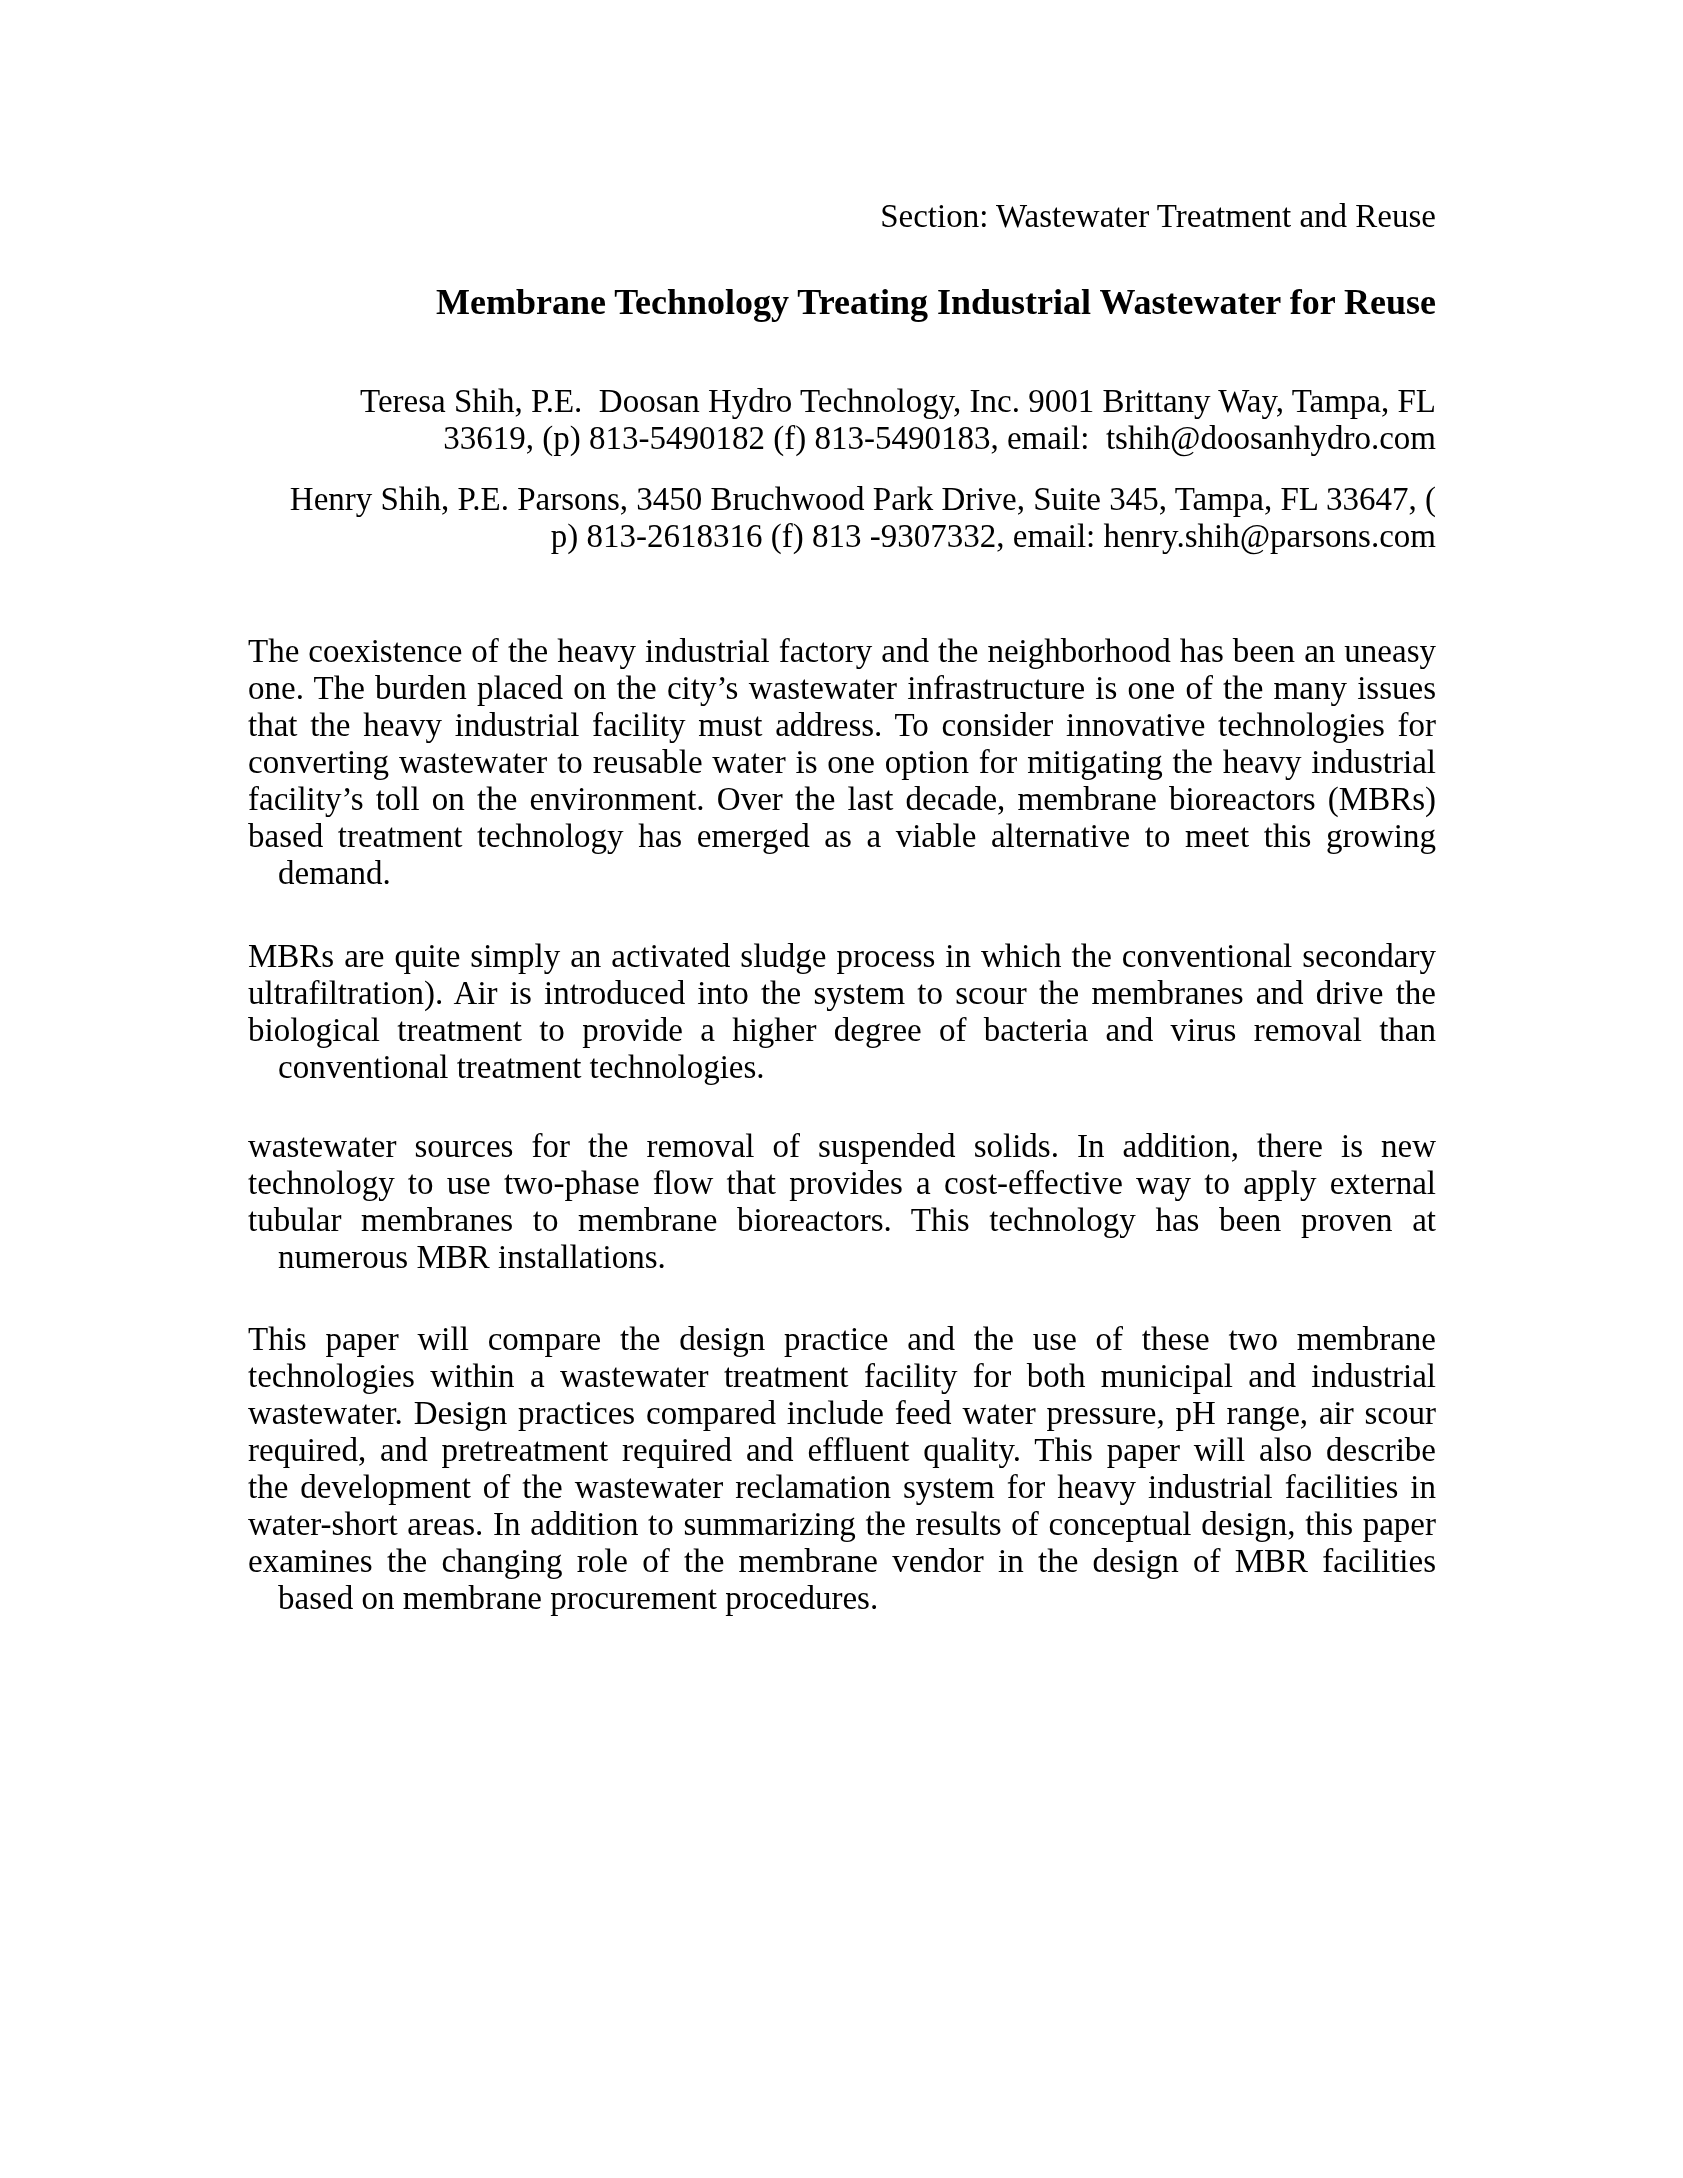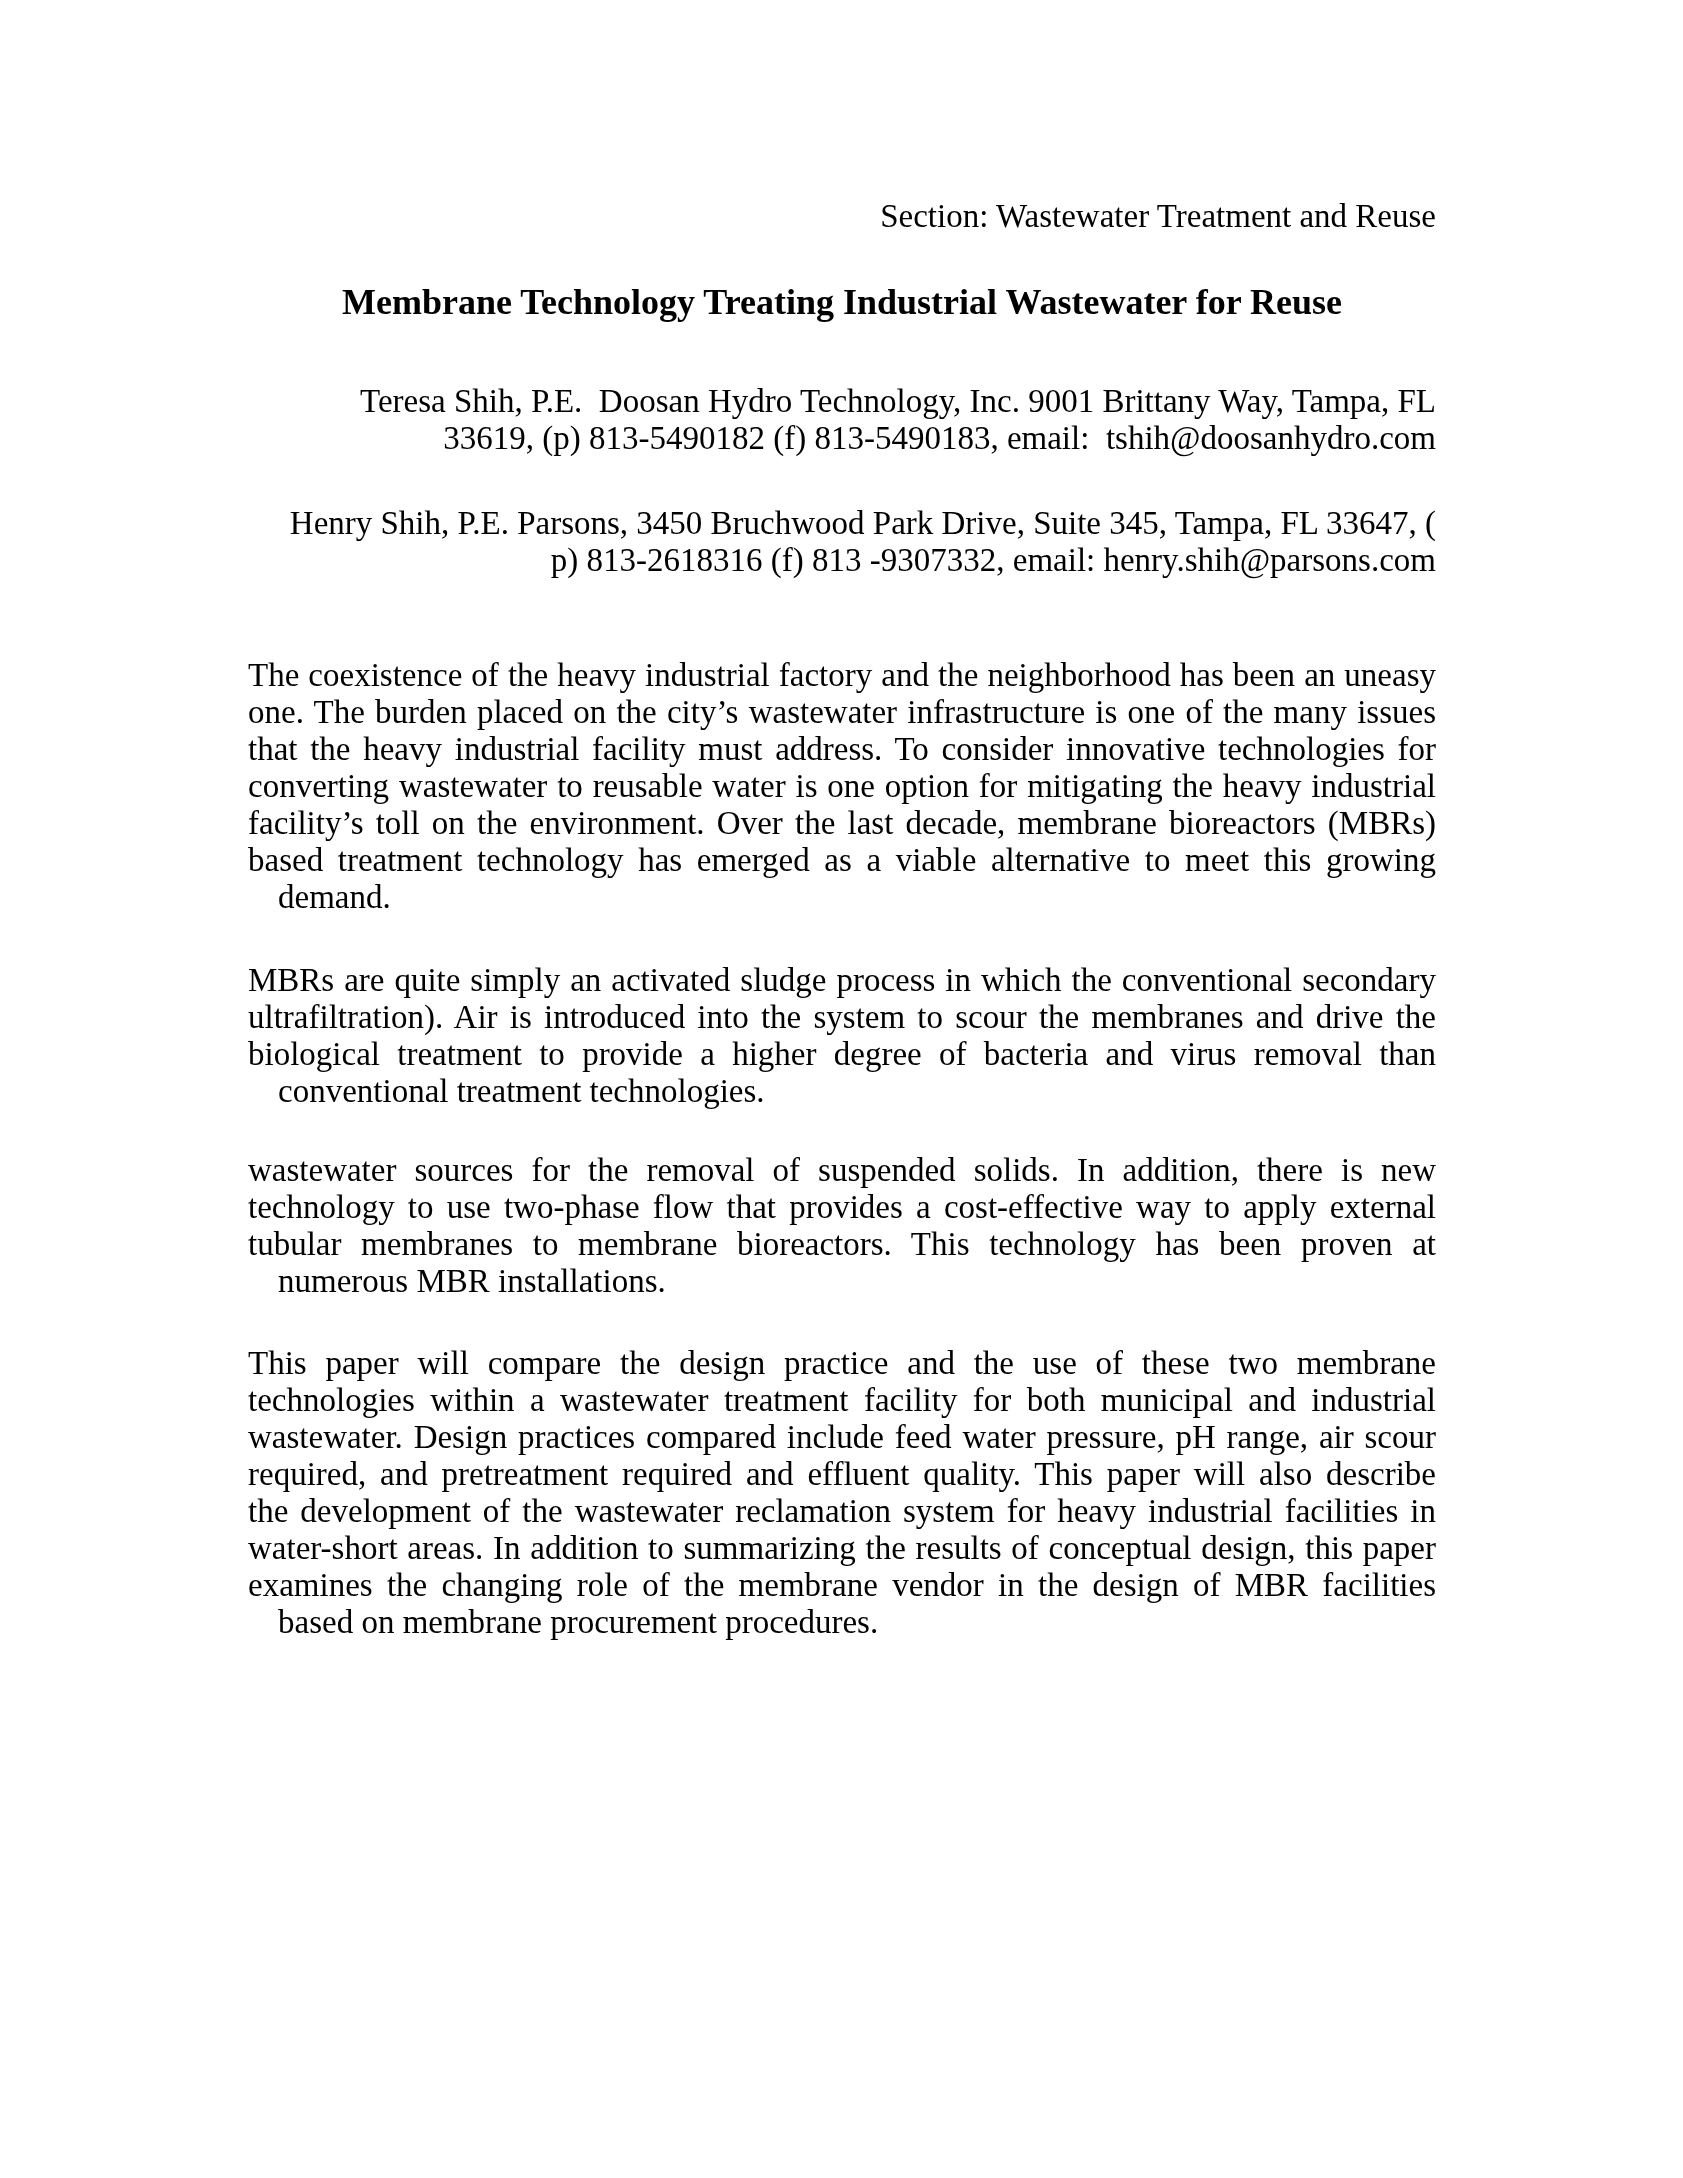--- a/index.html
+++ b/index.html
@@ -23,26 +23,26 @@
   
   .al { text-align: right; white-space: pre-wrap; }
   
   .jl { text-align: justify; text-align-last: justify; }
   
   .ll { text-align: left; white-space: pre-wrap; margin-left: 30px; }
   .title {
     font-size: 36px;
     line-height: 42px;
     font-weight: bold;
-    text-align: center;
+    text-align: right;
     margin: 46px 0 0 0;
     font-family: Liberation Serif, serif;
   }
   .author-block-1 { margin-top: 60px; }
-  .author-block-2 { margin-top: 48px; }
+  .author-block-2 { margin-top: 24px; }
   .para-1 { margin-top: 78px; }
   .para-2 { margin-top: 46px; }
   .para-3 { margin-top: 42px; }
   .para-4 { margin-top: 45px; }
 </style>
 </head>
 <body>
 
 <div class="page">
   <div class="content">

